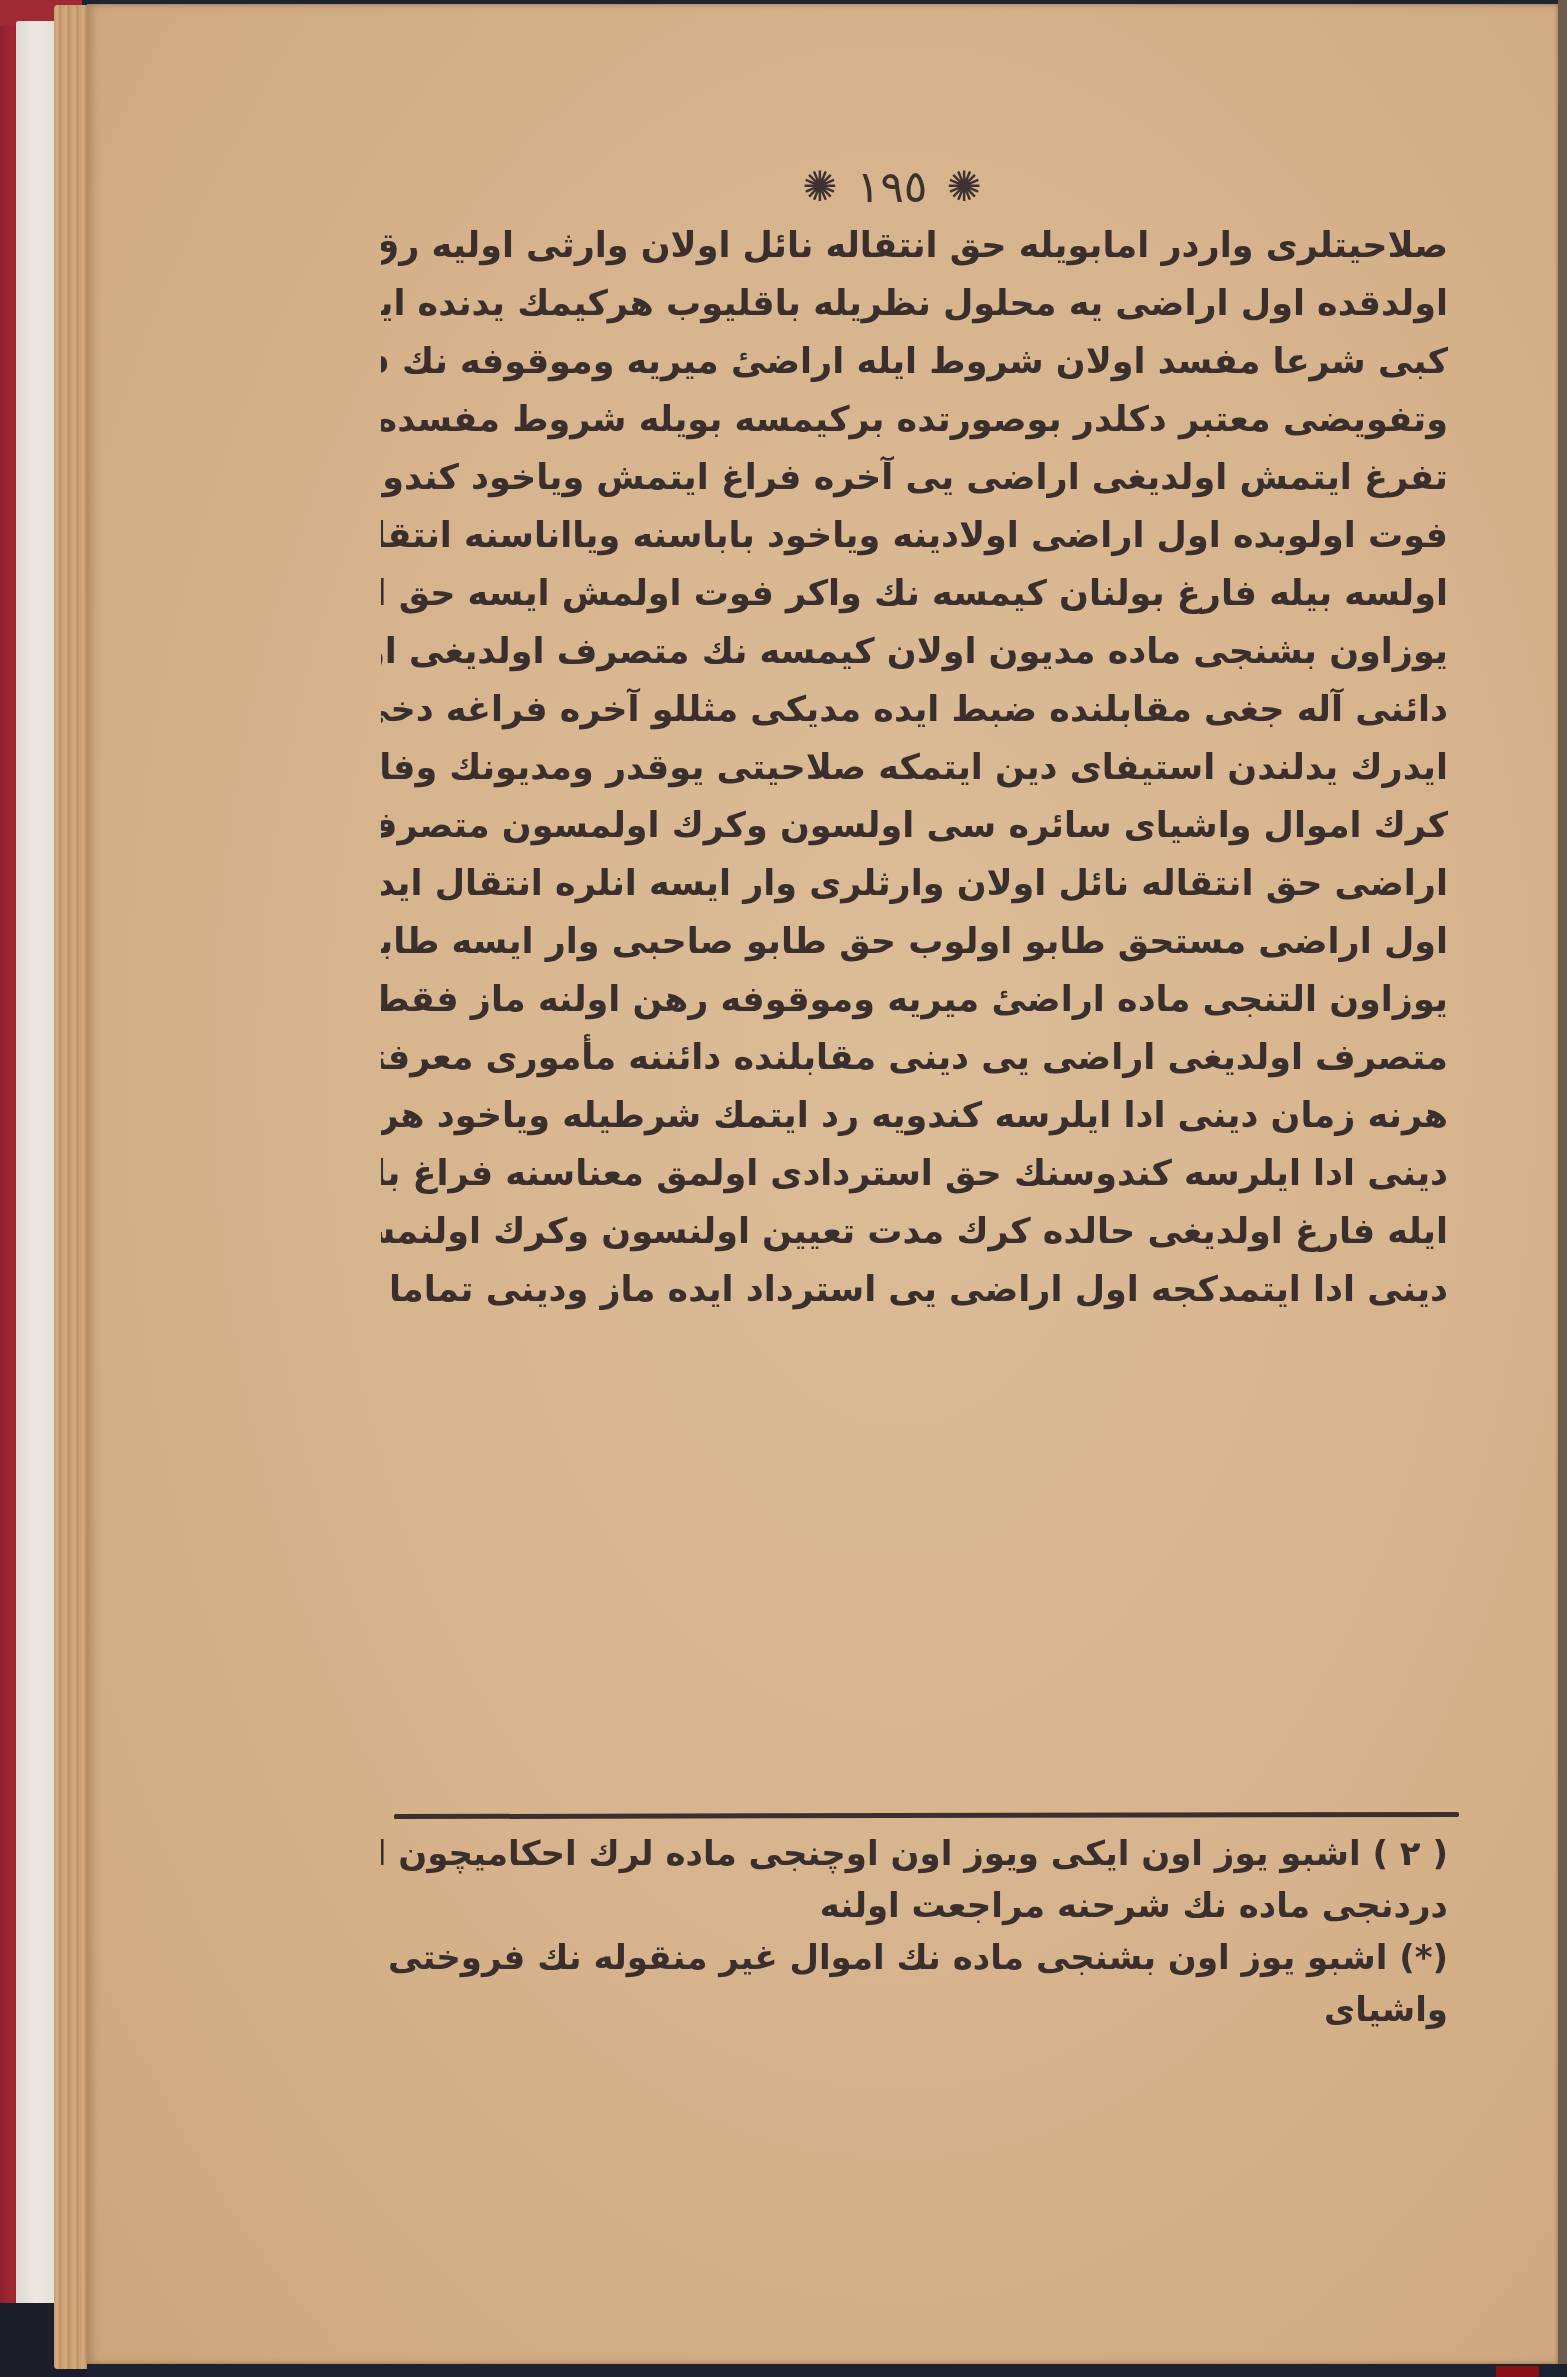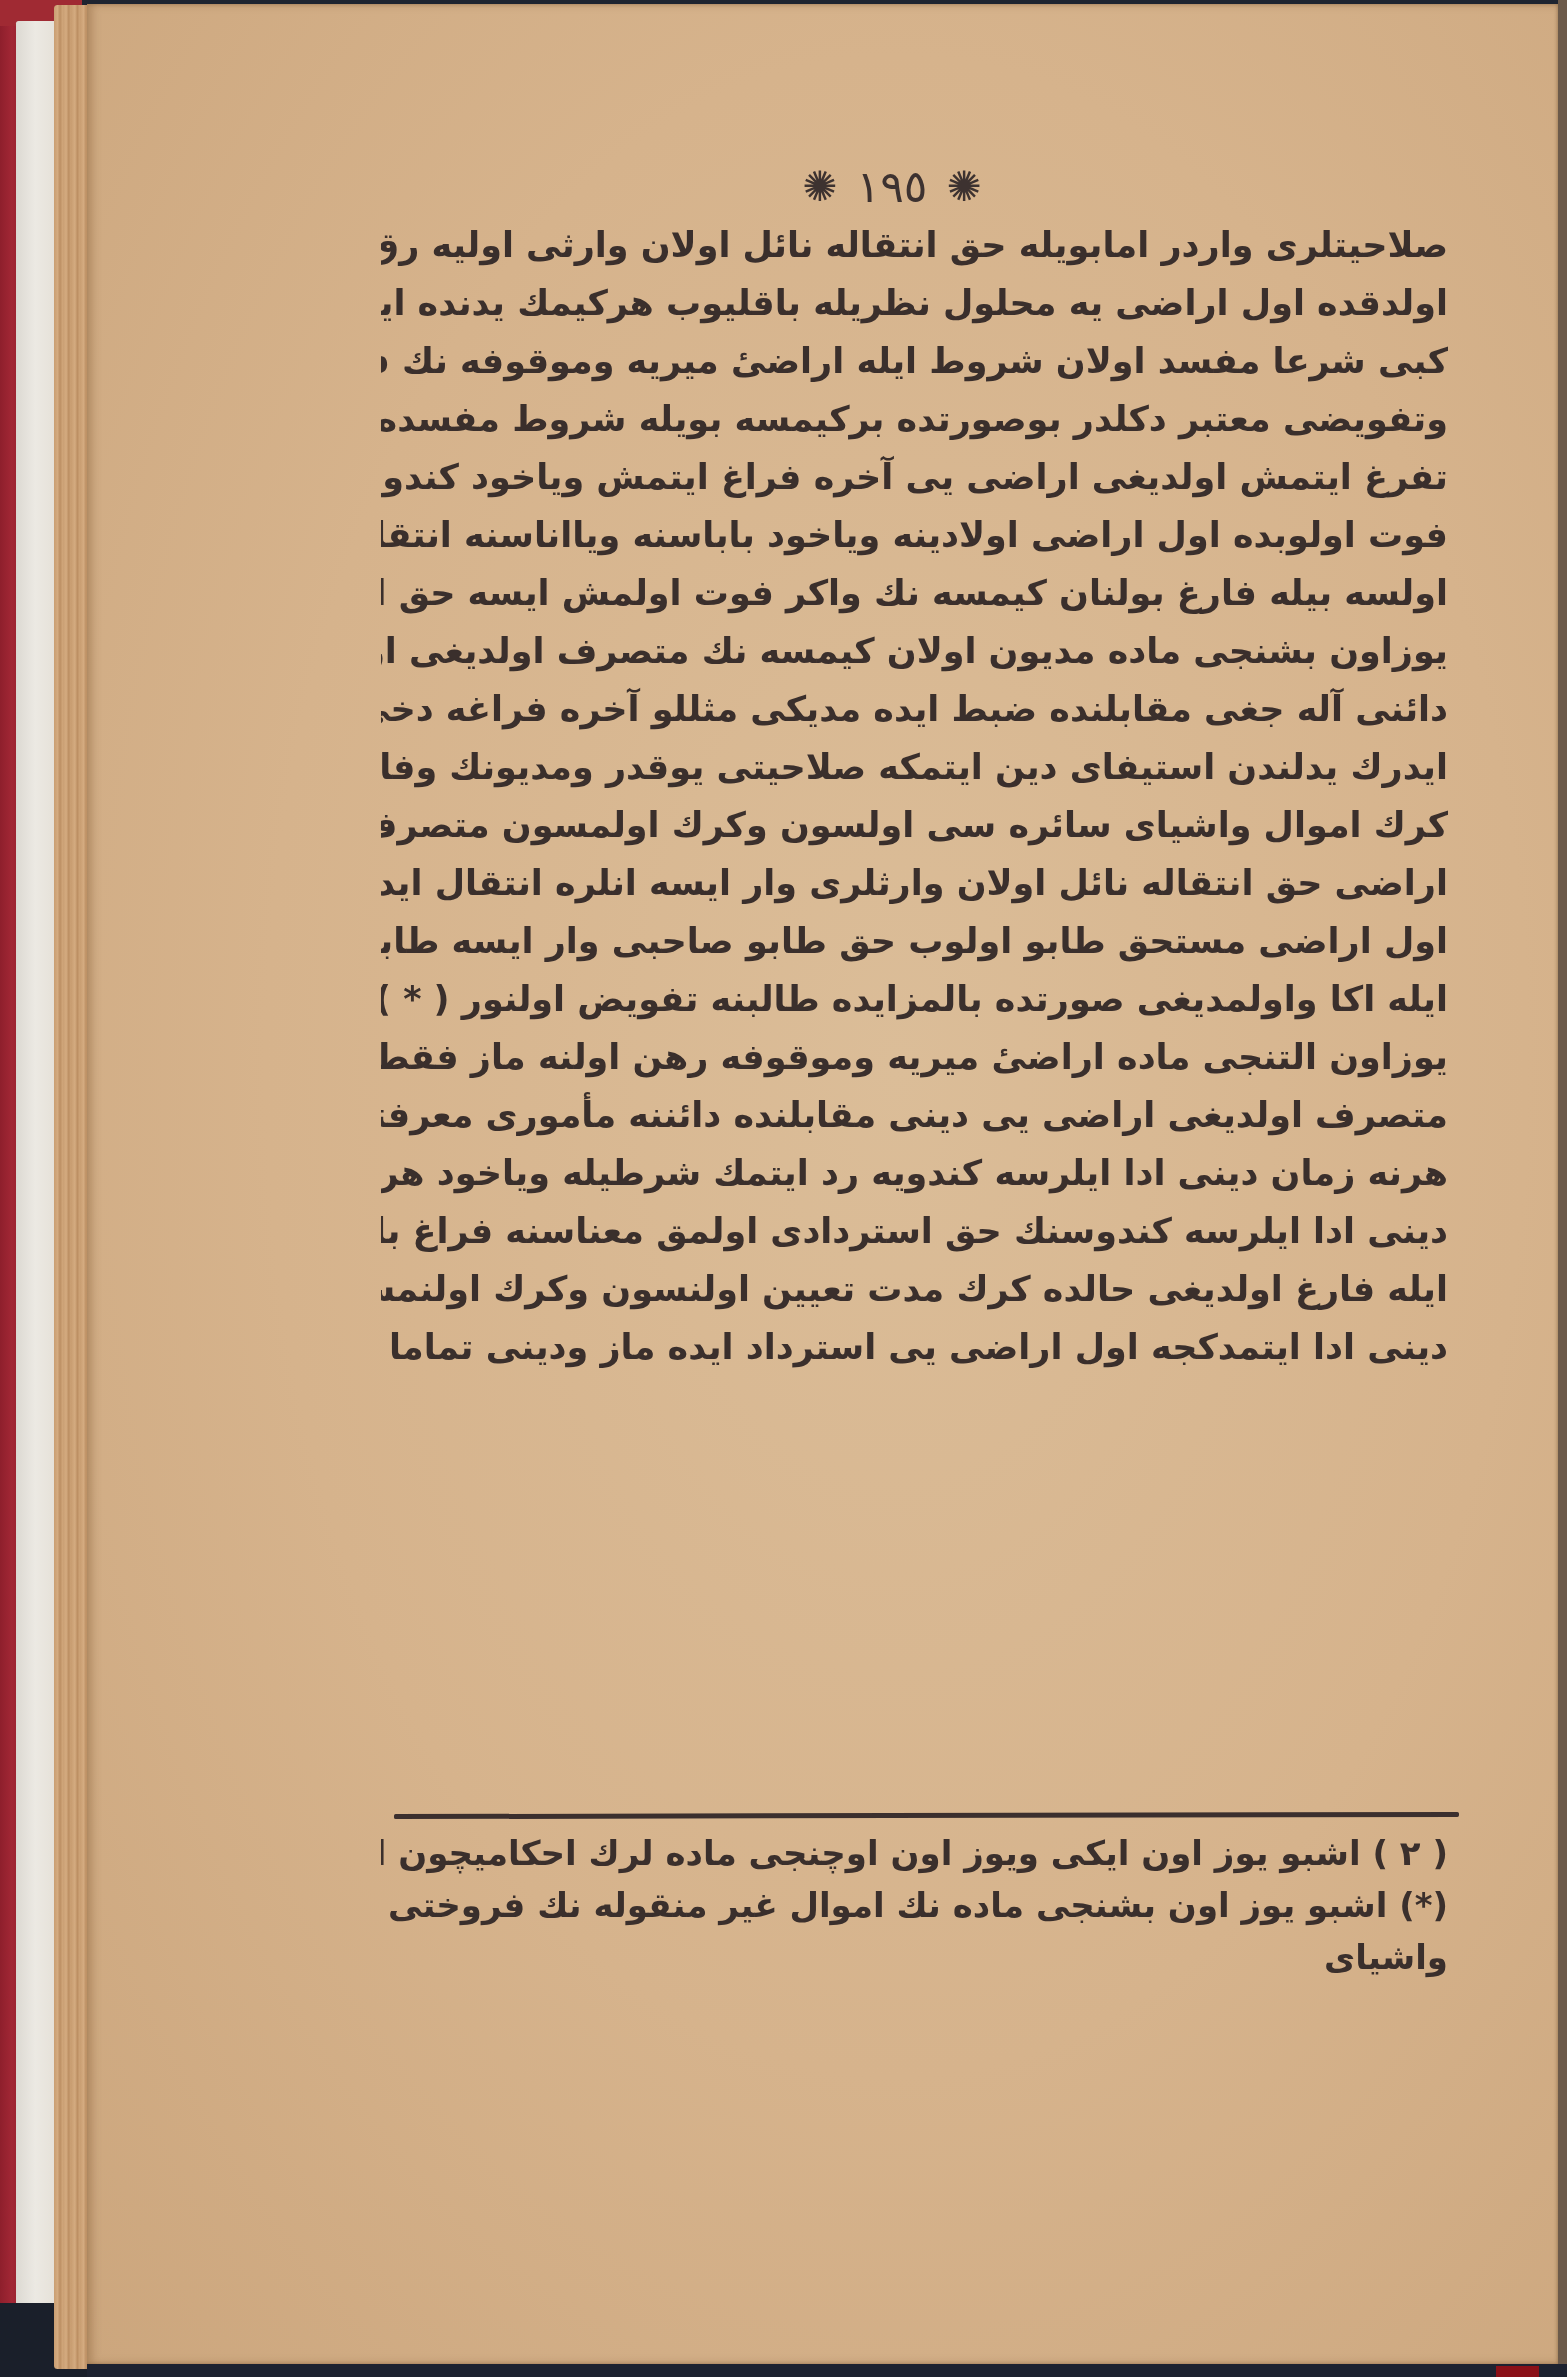--- a/index.html
+++ b/index.html
@@ -122,29 +122,29 @@
   <span class="line">وتفويضى معتبر دكلدر بوصورتده بركيمسه بويله شروط مفسده ايله</span>
   <span class="line">تفرغ ايتمش اولديغى اراضى يى آخره فراغ ايتمش وياخود كندوسى</span>
   <span class="line">فوت اولوبده اول اراضى اولادينه وياخود باباسنه ويااناسنه انتقال ايلمش</span>
   <span class="line">اولسه بيله فارغ بولنان كيمسه نك واكر فوت اولمش ايسه حق انتقاله</span>
   <span class="line">يوزاون بشنجى ماده      مديون اولان كيمسه نك متصرف اولديغى اراضيسى</span>
   <span class="line">دائنى آله جغى مقابلنده ضبط ايده مديكى مثللو آخره فراغه دخى جبر</span>
   <span class="line">ايدرك يدلندن استيفاى دين ايتمكه صلاحيتى يوقدر ومديونك وفاتنده</span>
   <span class="line">كرك اموال واشياى سائره سى اولسون وكرك اولمسون متصرف اولديغى</span>
   <span class="line">اراضى حق انتقاله نائل اولان وارثلرى وار ايسه انلره انتقال ايدر يوغيسه</span>
   <span class="line">اول اراضى مستحق طابو اولوب حق طابو صاحبى وار ايسه طابوى مثل</span>
-  <span class="line last">ايله اكا واولمديغى صورتده بالمزايده طالبنه تفويض اولنور ( * )</span>
   <span class="line">يوزاون التنجى ماده      اراضىٔ ميريه وموقوفه رهن اولنه ماز فقط بركيمسه</span>
   <span class="line">متصرف اولديغى اراضى يى دينى مقابلنده دائننه مأمورى معرفتيله</span>
   <span class="line">هرنه زمان دينى ادا ايلرسه كندويه رد ايتمك شرطيله وياخود هرنه زمان</span>
   <span class="line">دينى ادا ايلرسه كندوسنك حق استردادى اولمق معناسنه فراغ بالوفا</span>
   <span class="line">ايله فارغ اولديغى حالده كرك مدت تعيين اولنسون وكرك اولنمسون</span>
   <span class="line">دينى ادا ايتمدكجه اول اراضى يى استرداد ايده ماز ودينى تماما ادا ايلدكده</span>
 </div>
 
 <div class="rule"></div>
 
 <div class="footnotes">
   <span class="fn-line">( ٢ ) اشبو يوز اون ايكى ويوز اون اوچنجى ماده لرك احكاميچون اللى</span>
+  <span class="fn-line last">دردنجى ماده نك شرحنه مراجعت اولنه</span>
   <span class="fn-line">(*) اشبو يوز اون بشنجى ماده نك اموال غير منقوله نك فروختى حقنده</span>
   <span class="fn-line last">واشياى</span>
 </div>
 
 
 </body></html>

